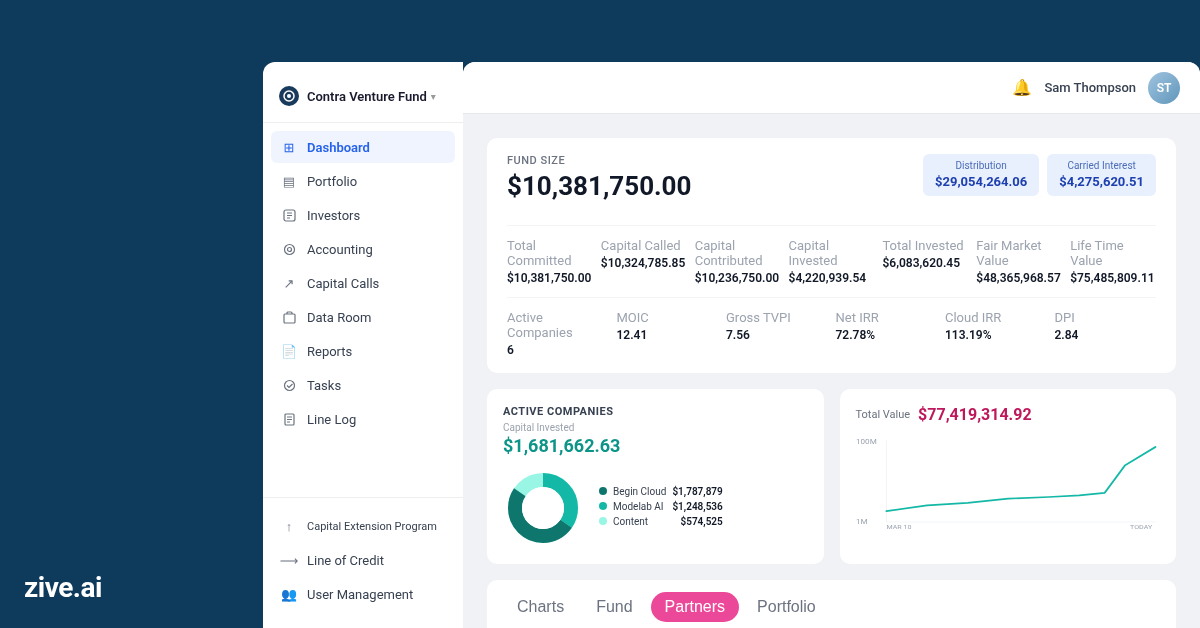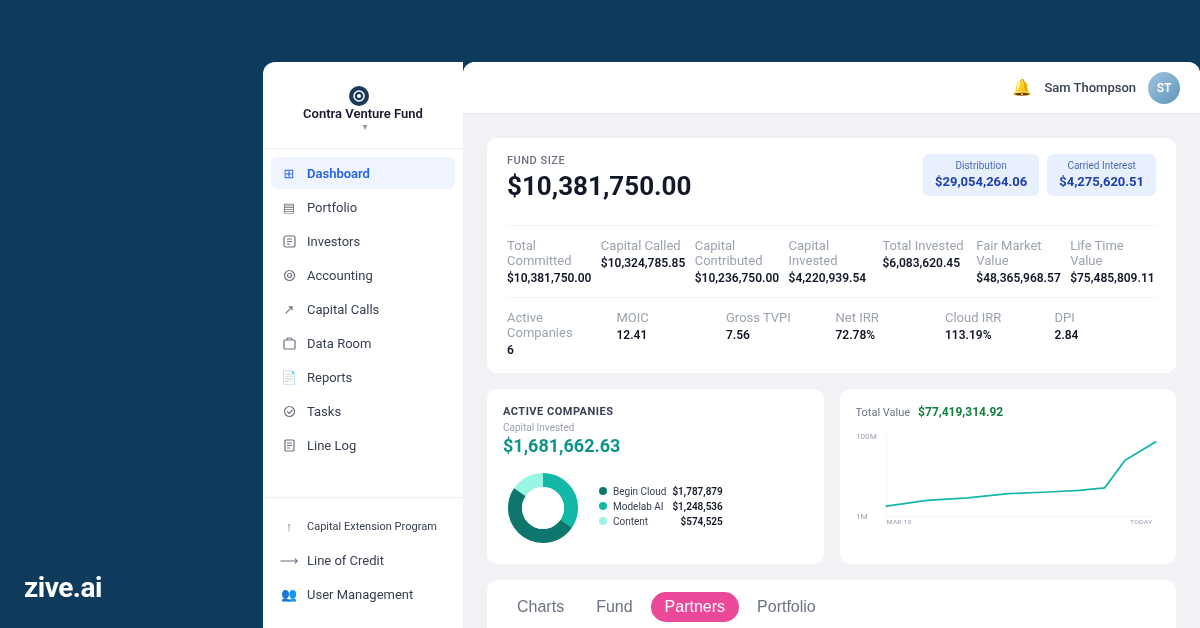--- a/index.html
+++ b/index.html
@@ -52,21 +52,20 @@
       display: flex;
       flex-direction: column;
       z-index: 10;
     }
     .sidebar-header {
       display: flex;
       align-items: center;
       padding: 8px 16px 16px;
       border-bottom: 1px solid #eee;
       margin-bottom: 8px;
-      flex-direction: column;
     }
     .sidebar-logo {
       width: 20px;
       height: 20px;
       background: #1a3a5c;
       border-radius: 50%;
       margin-right: 8px;
       display: flex;
       align-items: center;
       justify-content: center;
@@ -297,23 +296,23 @@
       display: flex;
       align-items: center;
       gap: 8px;
       margin-bottom: 8px;
     }
     .chart-total-label {
       font-size: 11px;
       color: #6b7280;
     }
     .chart-total-value {
-      font-size: 12px;
+      font-size: 16px;
       font-weight: 700;
-      color: #15803d;
+      color: #be185d;
     }
     .line-chart-area {
       width: 100%;
       height: 100px;
     }
     
     .tabs-section {
       background: white;
       border-radius: 10px;
       padding: 12px 16px;

